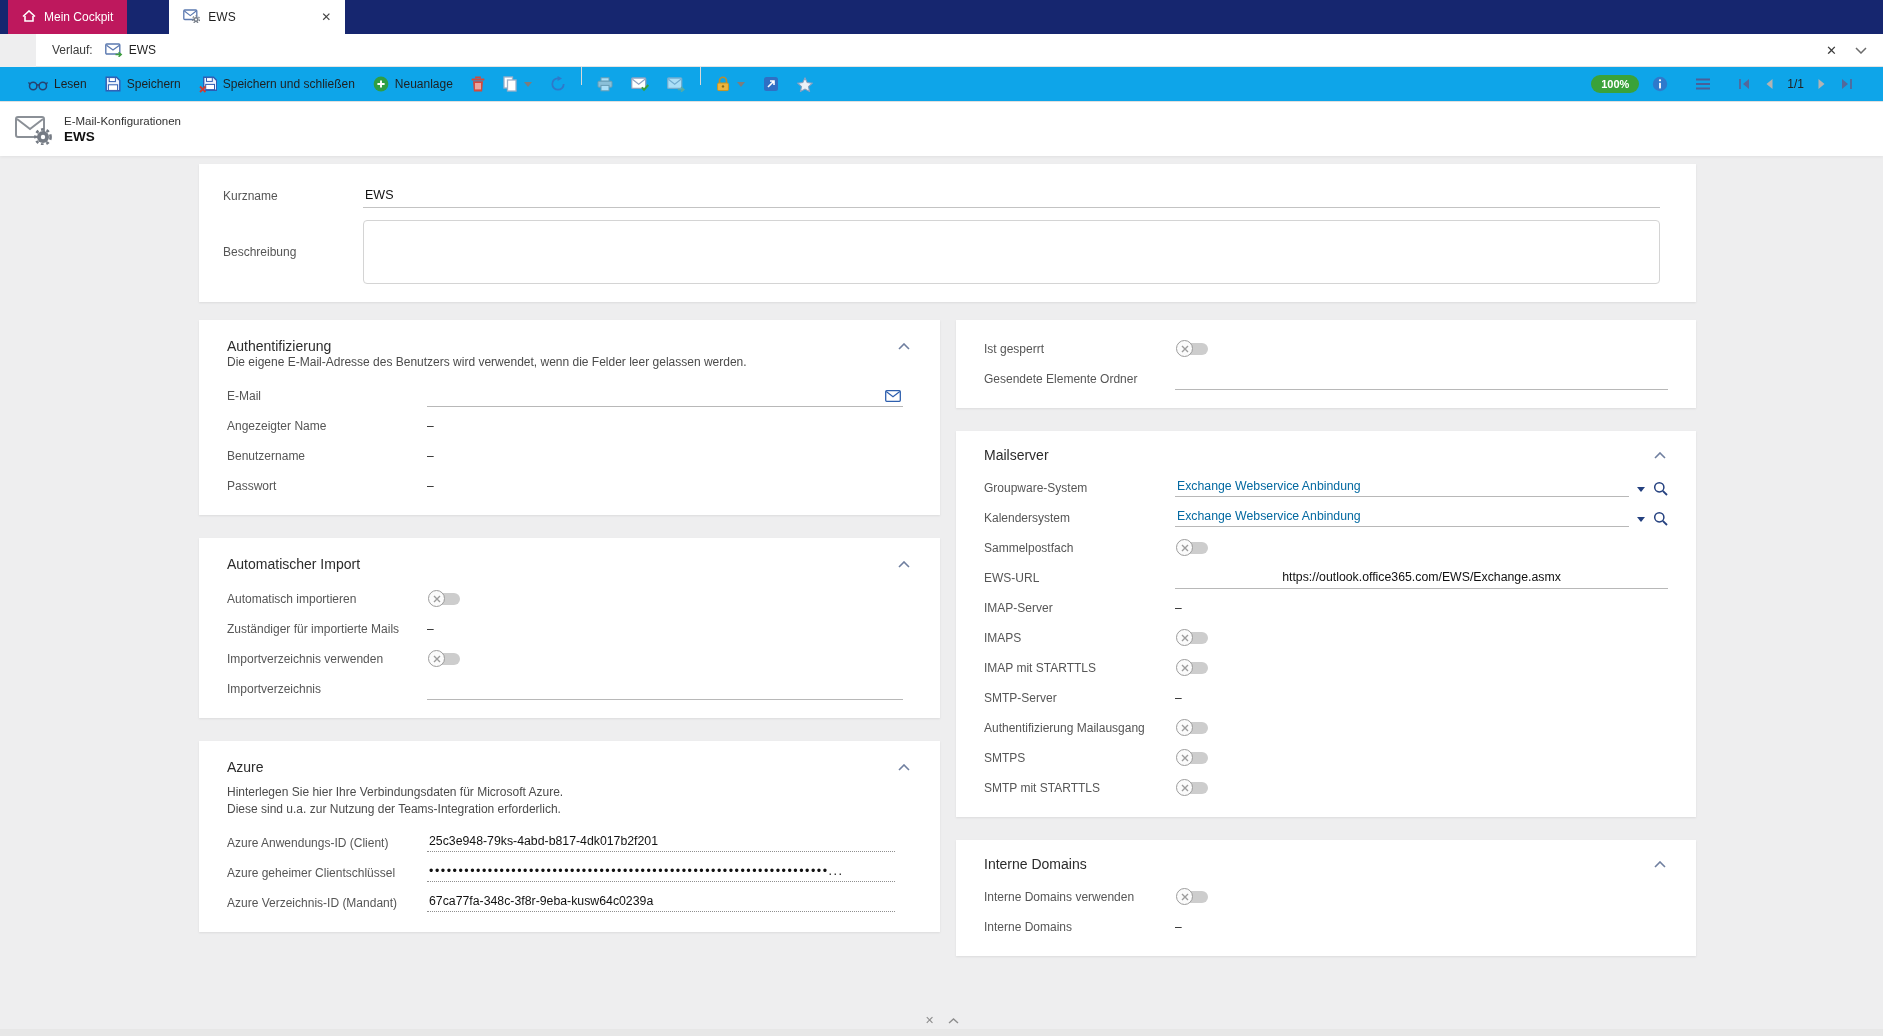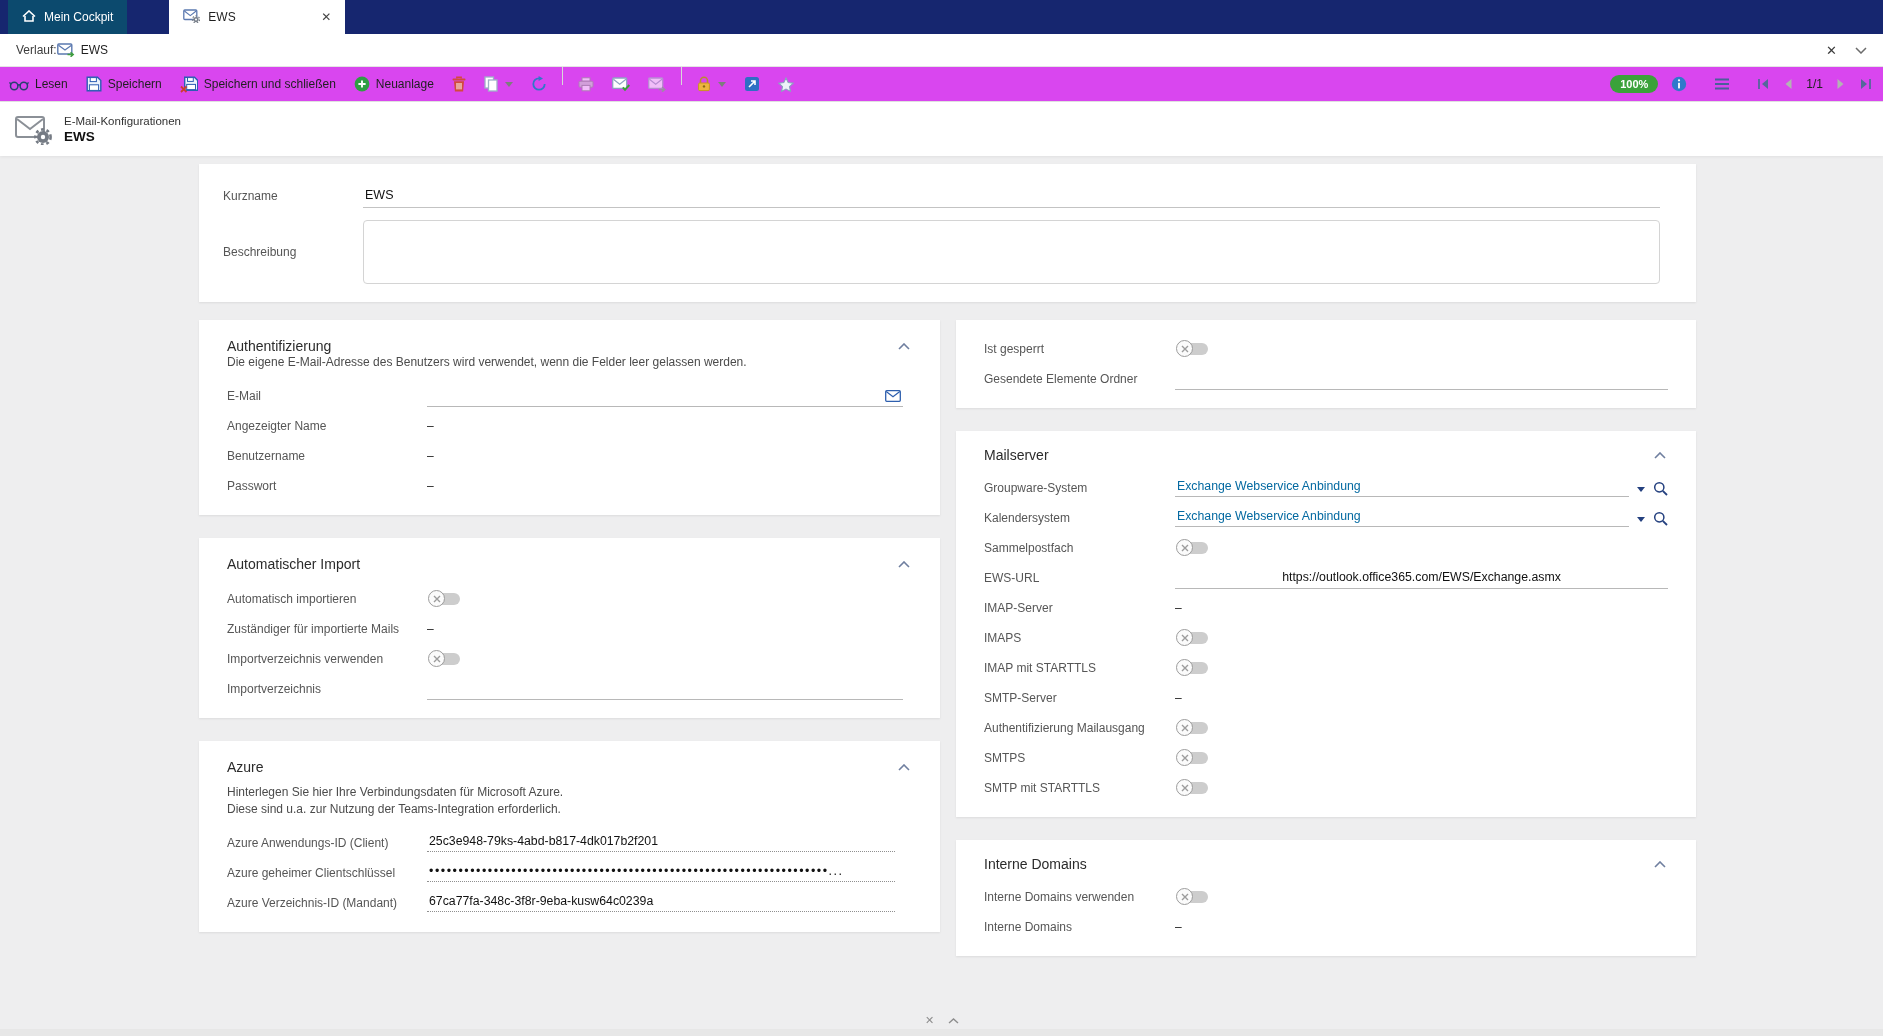--- a/index.html
+++ b/index.html
@@ -2,33 +2,33 @@
 <html><head>
 <meta charset="utf-8">
 <style>
   *{box-sizing:border-box;margin:0;padding:0;}
   html,body{width:1883px;height:1036px;overflow:hidden;}
   body{font-family:"Liberation Sans","DejaVu Sans",sans-serif;font-size:12px;color:#222;background:#eeeeef;position:relative;}
 
   
   .tabbar{height:34px;background:#16266f;display:flex;align-items:stretch;}
   .tab{display:flex;align-items:center;gap:8px;padding:0 14px;font-size:12px;cursor:default;}
-  .tab-cockpit{background:#0c4a6e;color:#fff;margin-left:8px;align-items:center;}
+  .tab-cockpit{background:#be185d;color:#fff;margin-left:8px;align-items:center;}
   .tab-ews{background:#ffffff;color:#1f1f1f;margin-left:42px;width:176px;}
   .tab-close{margin-left:auto;color:#444;font-size:12px;}
 
   
-  .historybar{height:33px;background:#fff;border-bottom:1px solid #e4e4e4;display:flex;align-items:center;padding:0 16px;}
+  .historybar{height:33px;background:#fff;border-bottom:1px solid #e4e4e4;display:flex;align-items:center;padding:0 16px;gap:12px;margin-left:36px;}
   .hist-label{color:#3c3c3c;}
   .hist-item{display:flex;align-items:center;gap:6px;color:#1f1f1f;cursor:default;}
   .historybar .hright{margin-left:auto;display:flex;align-items:center;gap:18px;color:#555;}
   .hx{font-size:13px;color:#3a3a3a;}
 
   
-  .toolbar{height:35px;background:#d946ef;border-bottom:1px solid #e2e2e2;display:flex;padding:0 1px;gap:2px;}
+  .toolbar{height:35px;background:#0ea5e9;border-bottom:1px solid #e2e2e2;display:flex;padding:0 20px;gap:2px;}
   .tbtn{display:flex;align-items:center;gap:6px;padding:4px 8px;color:#1f1f1f;font-size:12px;background:none;border:none;font-family:inherit;cursor:default;}
   .tbtn .ticon{display:flex;align-items:center;}
   .tsep{width:1px;height:18px;background:#d8d8d8;margin:0 5px;flex-shrink:0;}
   .caret-sm{width:0;height:0;border-left:4px solid transparent;border-right:4px solid transparent;border-top:5px solid #7d7d7d;margin-left:1px;}
   .toolbar .tright{margin-left:auto;display:flex;align-items:center;gap:13px;padding-right:10px;}
   .toolbar .tright .navgap{margin-left:14px;}
   .zoombadge{background:#3aa23a;color:#fff;font-weight:bold;font-size:11px;padding:3px 10px;border-radius:10px;}
   .pageind{font-size:12px;color:#222;}
   .muted{opacity:0.65;}
 

